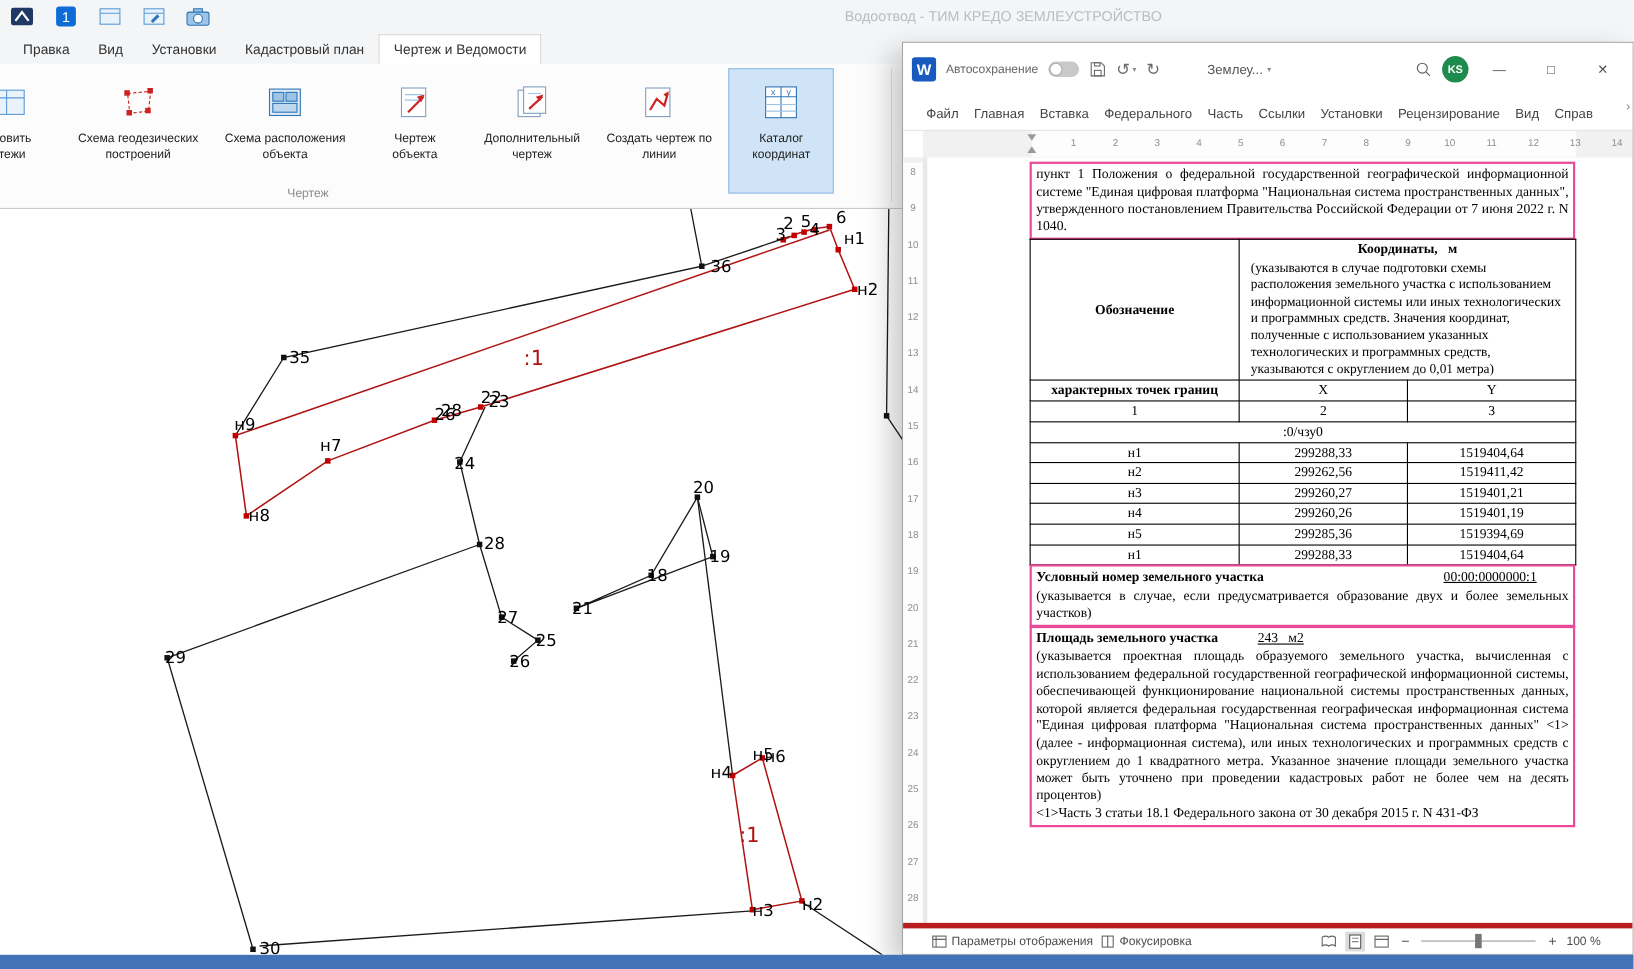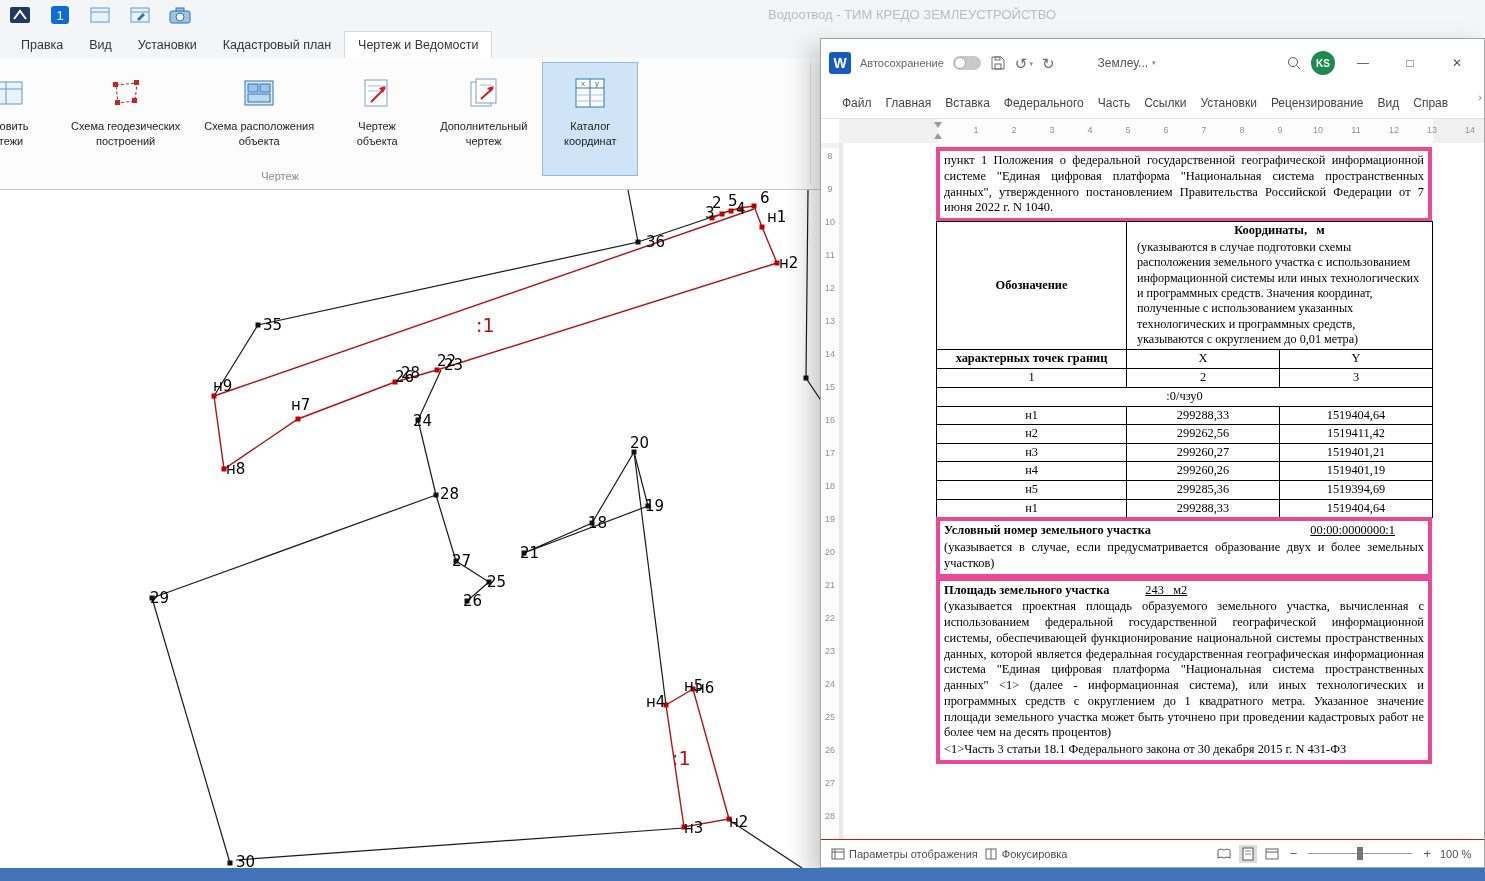--- a/index.html
+++ b/index.html
@@ -43,35 +43,35 @@
 .ruler-h .text-zone{position:absolute;left:99px;width:495px;top:0;bottom:0;background:#fdfdfd}
 .ruler-num{position:absolute;top:6px;font-size:9px;color:#8f8f8f;transform:translateX(-50%)}
 .indent-marker{position:absolute;left:95px;top:3px;width:0;height:0;border-left:4px solid transparent;border-right:4px solid transparent;border-top:6px solid #9a9a9a}
 .indent-marker.bottom{top:14px;border-top:none;border-bottom:6px solid #9a9a9a}
 .ruler-v{position:absolute;left:0;top:104px;width:18px;bottom:28px;background:#f1f1f1;overflow:hidden}
 .ruler-v .text-zone{position:absolute;top:5px;bottom:0;left:0;right:0;background:#fdfdfd}
 .ruler-num-v{position:absolute;left:50%;transform:translateX(-50%);font-size:9px;color:#8f8f8f}
 .doc-area{position:absolute;left:18px;top:104px;right:0;bottom:28px;background:#e8e8e8;overflow:hidden}
 .doc-page{position:absolute;left:4px;top:0;right:0;bottom:0;background:#fff}
 .doc-content{position:absolute;left:93px;top:5px;width:496px;font-family:"Liberation Serif",serif;font-size:12.4px;line-height:1.27;color:#000}
-.sec{border:4px solid #ec4899;margin-top:-1px;padding:2px 4px}
+.sec{border:2px solid #ec4899;margin-top:-1px;padding:2px 4px}
 .sec.intro{text-align:justify}
 table.coords{width:100%;border-collapse:collapse;margin-top:-1px;table-layout:fixed}
 table.coords td{border:1px solid #000;vertical-align:middle;padding:1px 4px}
 .cell-center{text-align:center}
 .bold{font-weight:bold}
 .coords-note{font-size:12.2px;line-height:1.26;text-align:left;padding:1px 6px}
 .hdr-row td{padding:8px 2px}
 .coord-row td{text-align:center;padding:0 2px;height:17px;font-size:12.3px}
 .kv-line{display:flex;align-items:baseline}
 .kv-line .val{text-decoration:underline;font-weight:normal}
 .kv-line.uslovny .val{margin-left:auto;margin-right:29px}
 .kv-line.ploshad .val{margin-left:36px}
 .sec .note{text-align:justify;margin-top:1px}
-.word-status{position:absolute;left:0;bottom:0;right:0;height:28px;border-top:1px solid #b91c1c;background:#fff;display:flex;align-items:center;padding:0 10px;gap:6px;font-size:11px;color:#4d4d4d}
+.word-status{position:absolute;left:0;bottom:0;right:0;height:28px;border-top:5px solid #b91c1c;background:#fff;display:flex;align-items:center;padding:0 26px;gap:6px;font-size:11px;color:#4d4d4d}
 .status-item{display:flex;align-items:center;gap:4px;white-space:nowrap}
 .status-spacer{flex:1}
 .view-icon{width:18px;height:18px;display:flex;align-items:center;justify-content:center}
 .view-icon.active{background:#dcdcdc}
 .zoom-minus,.zoom-plus{font-size:13px;color:#555;padding:0 3px}
 .zoom-track{width:104px;height:1px;background:#9a9a9a;position:relative;margin:0 2px}
 .zoom-track .notch{position:absolute;left:50%;top:-3px;width:1px;height:7px;background:#9a9a9a}
 .zoom-thumb{position:absolute;left:50%;top:-6px;width:6px;height:13px;background:#767676;transform:translateX(-50%)}
 .zoom-pct{min-width:34px;text-align:left}
 
@@ -176,20 +176,30 @@
         <div class="ribbon-icon">
           <svg width="34" height="34">
             <rect x="4" y="6" width="20" height="24" fill="#fff" stroke="#7f9fc0"></rect>
             <rect x="9" y="3" width="20" height="24" fill="#fff" stroke="#7f9fc0"></rect>
             <line x1="13" y1="9" x2="25" y2="9" stroke="#9dc3e6"></line>
             <path d="M14 23 L26 12" stroke="#cc2222" stroke-width="2" fill="none"></path>
             <polygon points="27,10 20,12 24,16" fill="#cc2222"></polygon>
           </svg>
         </div>
         <div class="ribbon-label">Дополнительный<br>чертеж</div>
+      </div>
+      <div class="ribbon-btn">
+        <div class="ribbon-icon">
+          <svg width="34" height="34">
+            <rect x="5" y="4" width="22" height="26" fill="#fff" stroke="#7f9fc0"></rect>
+            <polyline points="9,24 15,14 22,20 25,9" fill="none" stroke="#cc2222" stroke-width="2"></polyline>
+            <polygon points="26,7 21,10 25,13" fill="#cc2222"></polygon>
+          </svg>
+        </div>
+        <div class="ribbon-label">Создать чертеж по<br>линии</div>
       </div>
       <div class="ribbon-btn selected">
         <div class="ribbon-icon">
           <svg width="34" height="34">
             <rect x="3" y="3" width="28" height="28" fill="#fff" stroke="#2e75b6"></rect>
             <line x1="3" y1="12" x2="31" y2="12" stroke="#2e75b6"></line>
             <line x1="17" y1="3" x2="17" y2="31" stroke="#2e75b6"></line>
             <line x1="3" y1="19" x2="31" y2="19" stroke="#9dc3e6"></line>
             <line x1="3" y1="25" x2="31" y2="25" stroke="#9dc3e6"></line>
             <text x="10" y="10" font-size="8" fill="#2e75b6" text-anchor="middle" font-family="Liberation Sans">x</text>

